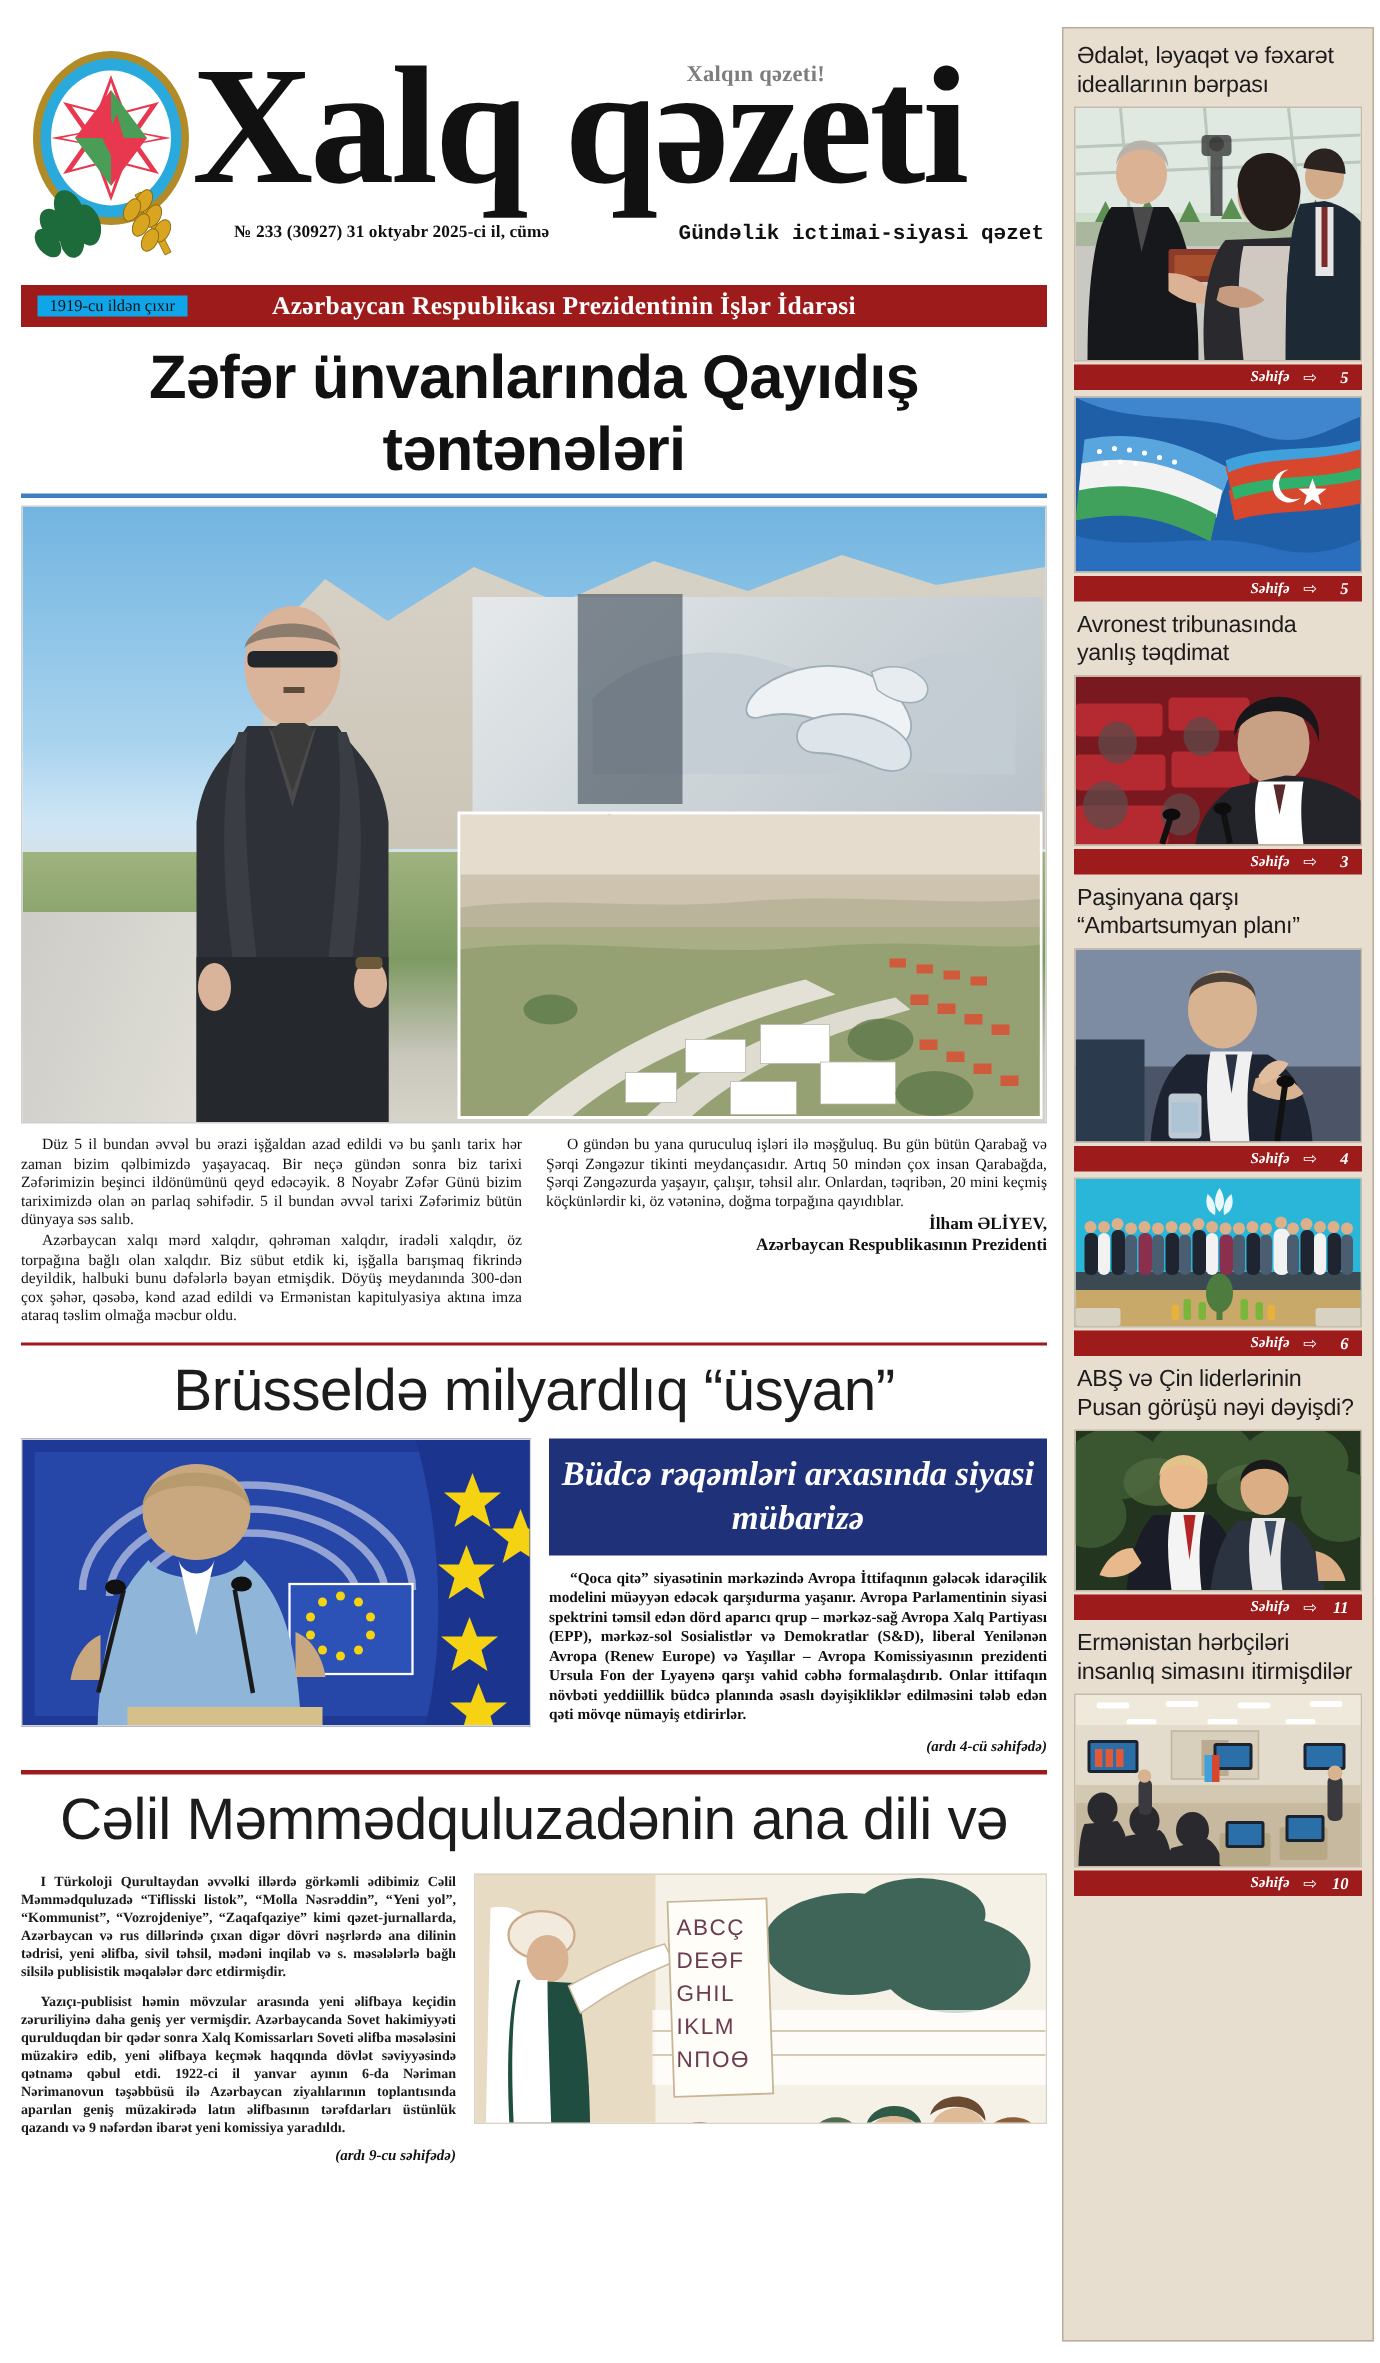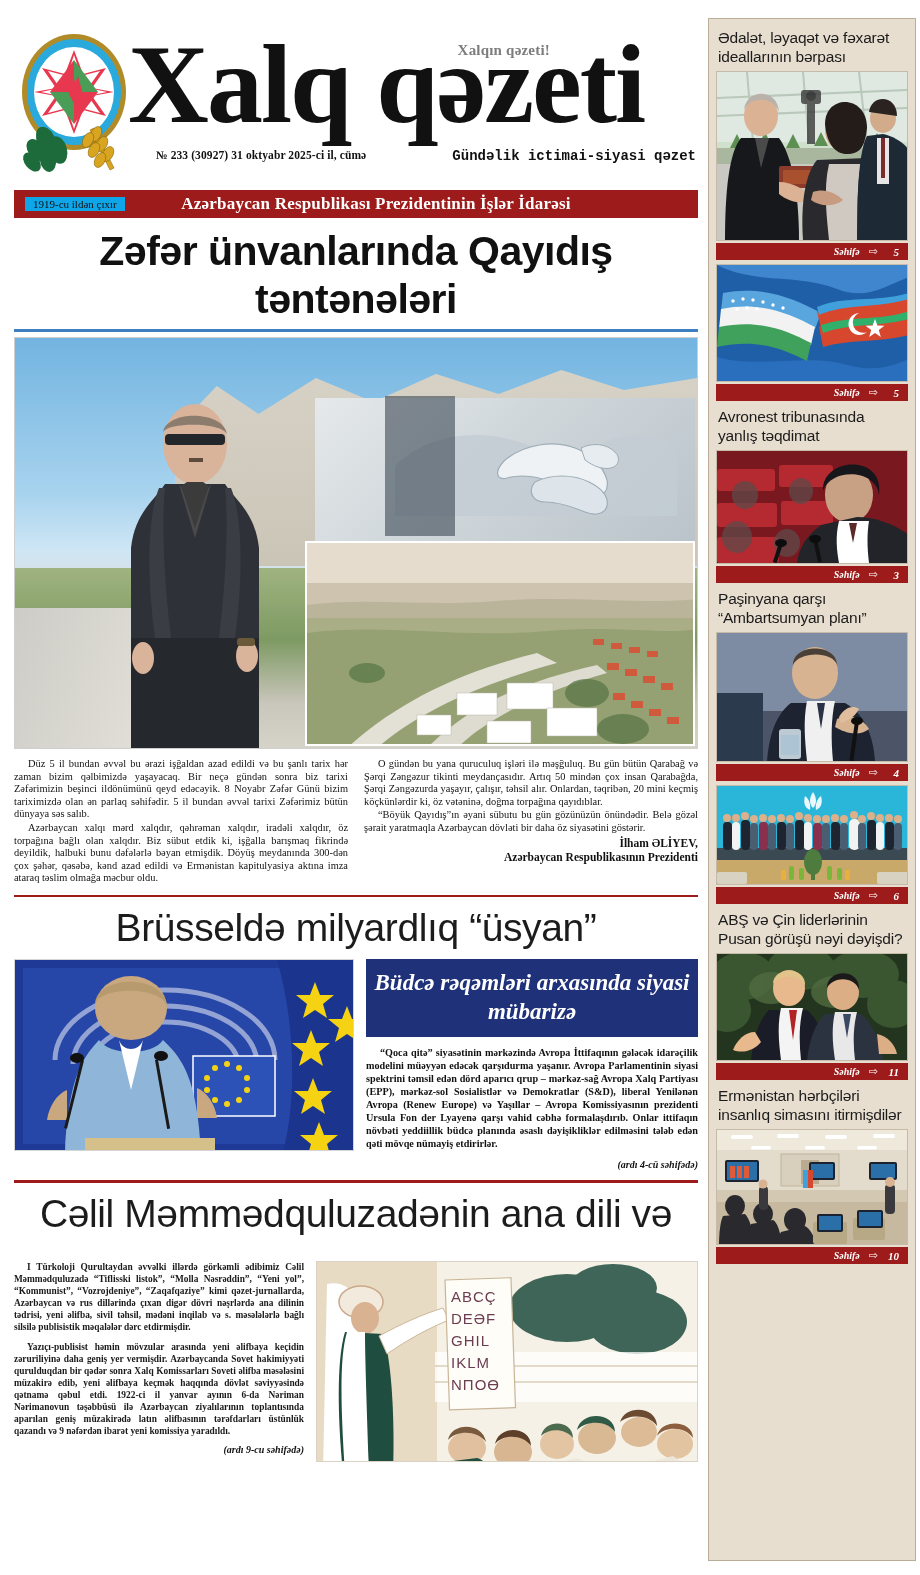--- a/index.html
+++ b/index.html
@@ -277,37 +277,37 @@
     font-weight: bold;
     font-size: 10px;
     margin-top: 9px;
     color: #111;
   }
 
   
   .sec3-body {
     display: flex;
     gap: 12px;
-    margin-top: 24px;
+    margin-top: 12px;
     align-items: flex-start;
   }
   .sec3-left {
     flex: 0 0 290px;
     font-family: "Liberation Serif", serif;
     font-weight: bold;
     font-size: 9.4px;
     line-height: 12.1px;
     text-align: justify;
     color: #1a1a1a;
   }
   .sec3-left p { text-indent: 13px; }
   .sec3-left p + p { margin-top: 7px; }
   .miniature {
     flex: 1;
-    height: 201px;
+    height: 167px;
     position: relative;
     overflow: hidden;
     border: 1px solid #dad2c4;
     background: #f4efe4;
   }
   .miniature svg { display: block; }
 
   
   .sidebar {
     width: 208px;
@@ -490,21 +490,20 @@
       </div>
     </div>
 
     <div class="lead-body">
       <div class="col">
         <p>Düz 5 il bundan əvvəl bu ərazi işğaldan azad edildi və bu şanlı tarix hər zaman bizim qəlbimizdə yaşayacaq. Bir neçə gündən sonra biz tarixi Zəfərimizin beşinci ildönümünü qeyd edəcəyik. 8 Noyabr  Zəfər Günü bizim tariximizdə olan ən parlaq səhifədir. 5 il bundan əvvəl tarixi Zəfərimiz bütün dünyaya səs salıb.</p>
         <p>Azərbaycan xalqı mərd xalqdır, qəhrəman xalqdır, iradəli xalqdır, öz torpağına bağlı olan xalqdır. Biz sübut etdik ki, işğalla barışmaq fikrində deyildik, halbuki bunu dəfələrlə bəyan etmişdik. Döyüş meydanında 300-dən çox şəhər, qəsəbə, kənd azad edildi və Ermənistan kapitulyasiya aktına imza ataraq təslim olmağa məcbur oldu.</p>
       </div>
       <div class="col">
         <p>O gündən bu yana quruculuq işləri ilə məşğuluq. Bu gün bütün Qarabağ və Şərqi Zəngəzur tikinti meydançasıdır. Artıq 50 mindən çox insan Qarabağda, Şərqi Zəngəzurda yaşayır, çalışır, təhsil alır. Onlardan, təqribən, 20 mini keçmiş köçkünlərdir ki, öz vətəninə, doğma torpağına qayıdıblar.</p>
-        <p>“Böyük Qayıdış”ın əyani sübutu bu gün gözünüzün önündədir. Belə gözəl şərait yaratmaqla Azərbaycan dövləti bir daha öz siyasətini göstərir.</p>
         <p class="byline">İlham ƏLİYEV,</p>
         <p class="byline" style="margin-top:0">Azərbaycan Respublikasının Prezidenti</p>
       </div>
     </div>
 
     <div class="sec-rule"></div>
     <div class="sec-headline">Brüsseldə milyardlıq “üsyan”</div>
 
     <div class="sec2-body">
       <div class="eu-photo">

